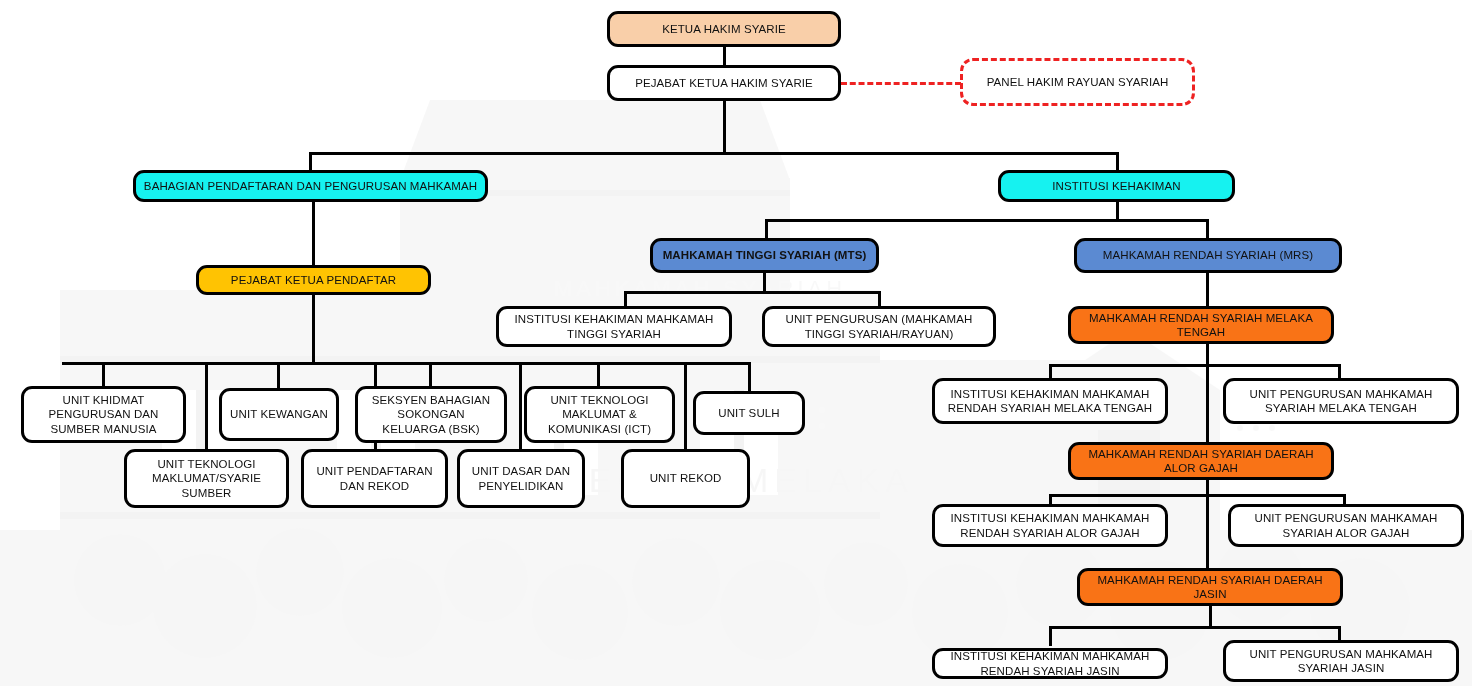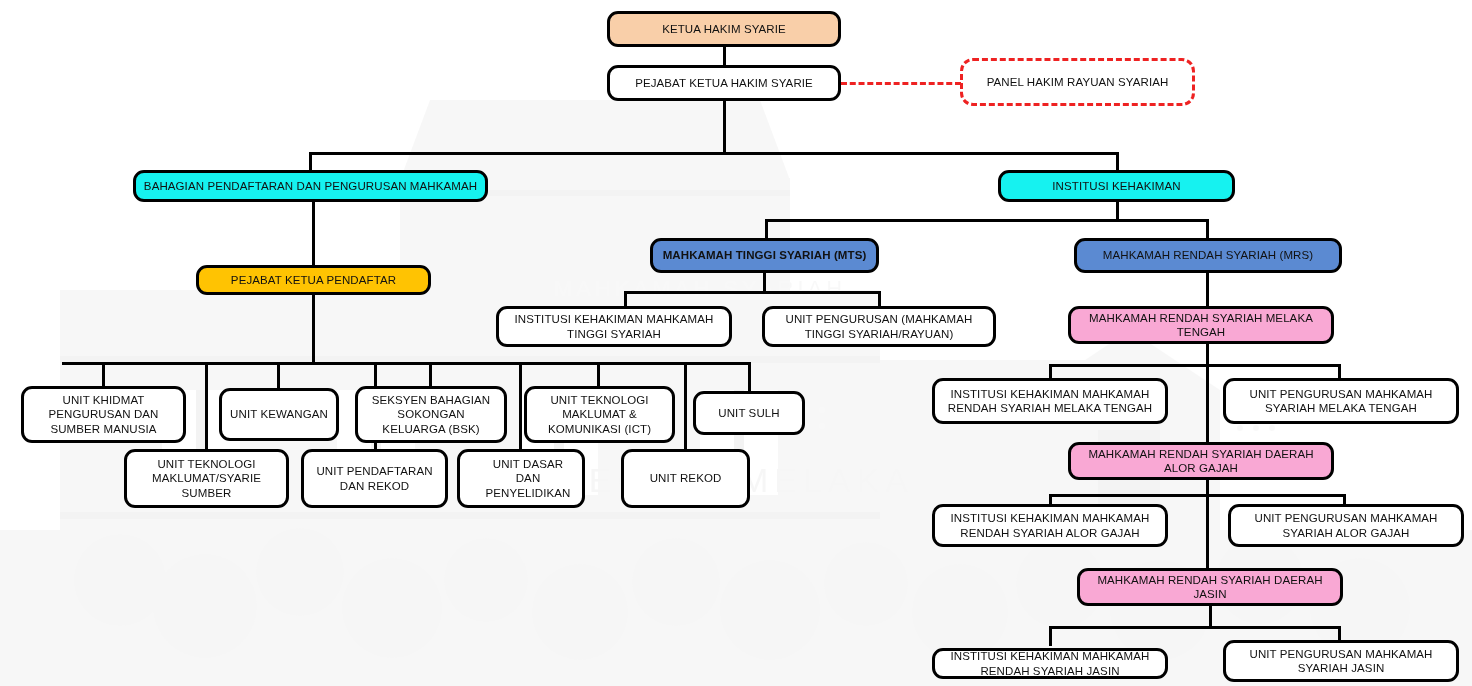--- a/index.html
+++ b/index.html
@@ -59,21 +59,21 @@
   }
   .node .lbl {
     display: block;
     width: 100%;
   }
 
   .node.peach  { background: #f9cfa9; }
   .node.cyan   { background: #16f2f0; }
   .node.orange { background: #ffc302; }
   .node.blue   { background: #5b8ad2; }
-  .node.green  { background: #f9a8d4; }
+  .node.green  { background: #f97316; }
   .node.dashed {
     background: transparent;
     border: 3px dashed #ee2222;
     border-radius: 13px;
   }
 </style>
 </head>
 <body>
 
 <div id="canvas">
@@ -262,21 +262,21 @@
   </div>
 
   <div class="node white" style="left:124px; top:449px; width:165px; height:59px;">
     <span class="lbl">UNIT TEKNOLOGI MAKLUMAT/SYARIE SUMBER</span>
   </div>
 
   <div class="node white" style="left:301px; top:449px; width:147px; height:59px;">
     <span class="lbl">UNIT PENDAFTARAN DAN REKOD</span>
   </div>
 
-  <div class="node white" style="left:457px; top:449px; width:128px; height:59px;padding-left:21px;">
+  <div class="node white" style="left:457px; top:449px; width:128px; height:59px;">
     <span class="lbl">UNIT DASAR DAN PENYELIDIKAN</span>
   </div>
 
   <div class="node white" style="left:621px; top:449px; width:129px; height:59px;">
     <span class="lbl">UNIT REKOD</span>
   </div>
 
   <div class="node green" style="left:1068px; top:306px; width:266px; height:38px;">
     <span class="lbl">MAHKAMAH RENDAH SYARIAH MELAKA TENGAH</span>
   </div>

